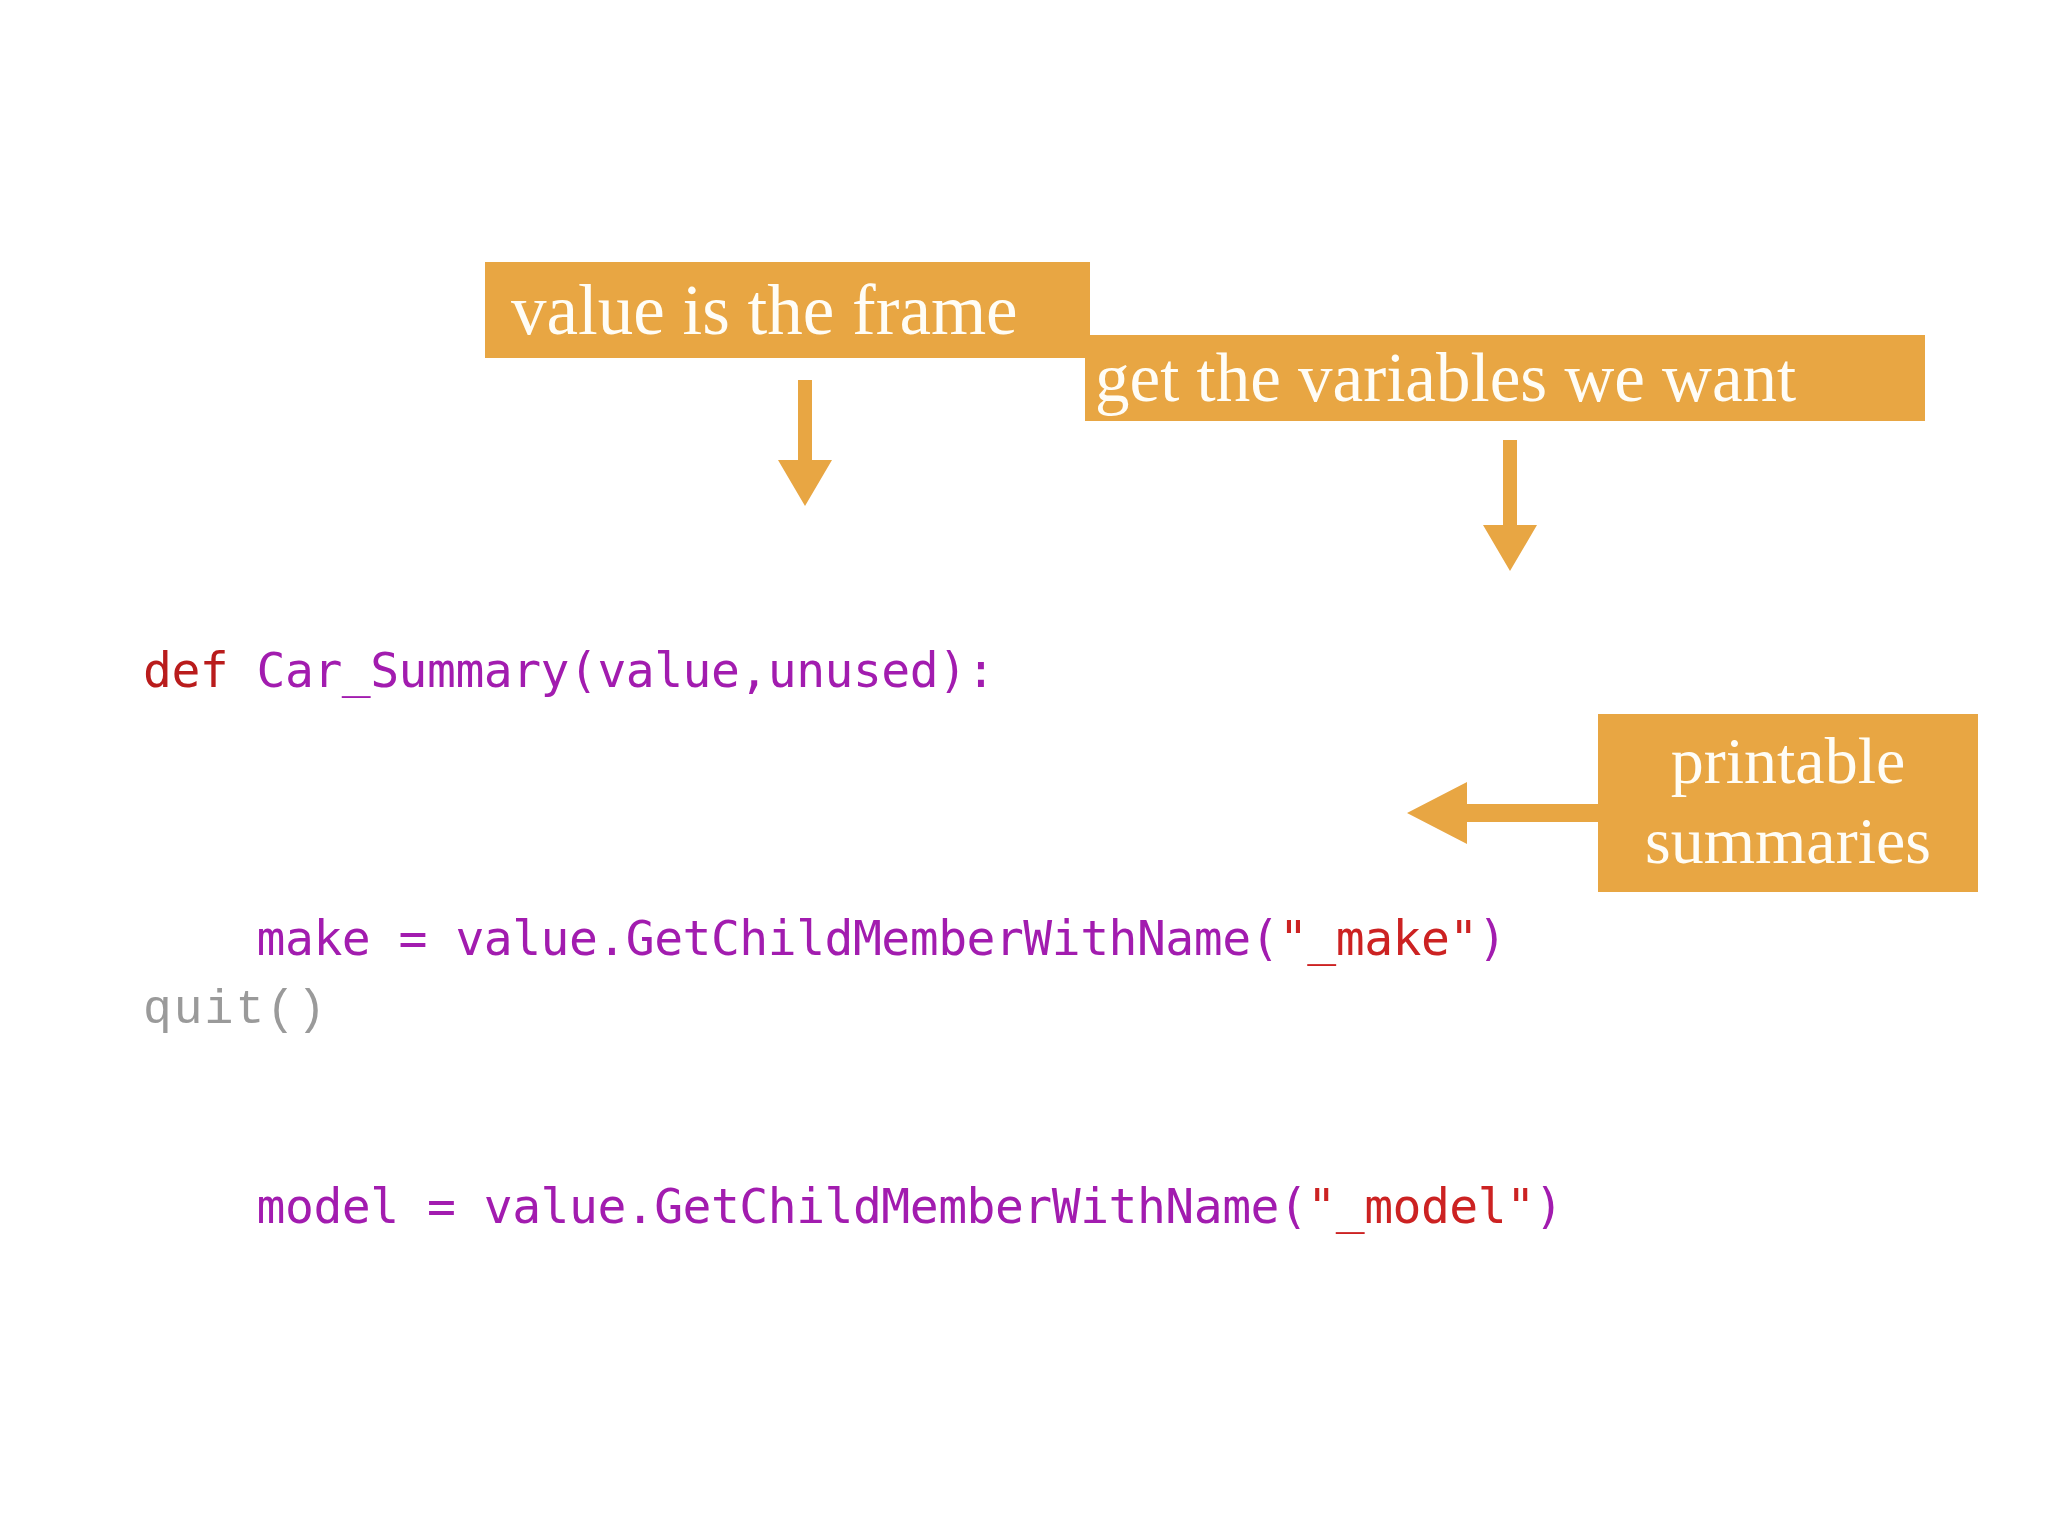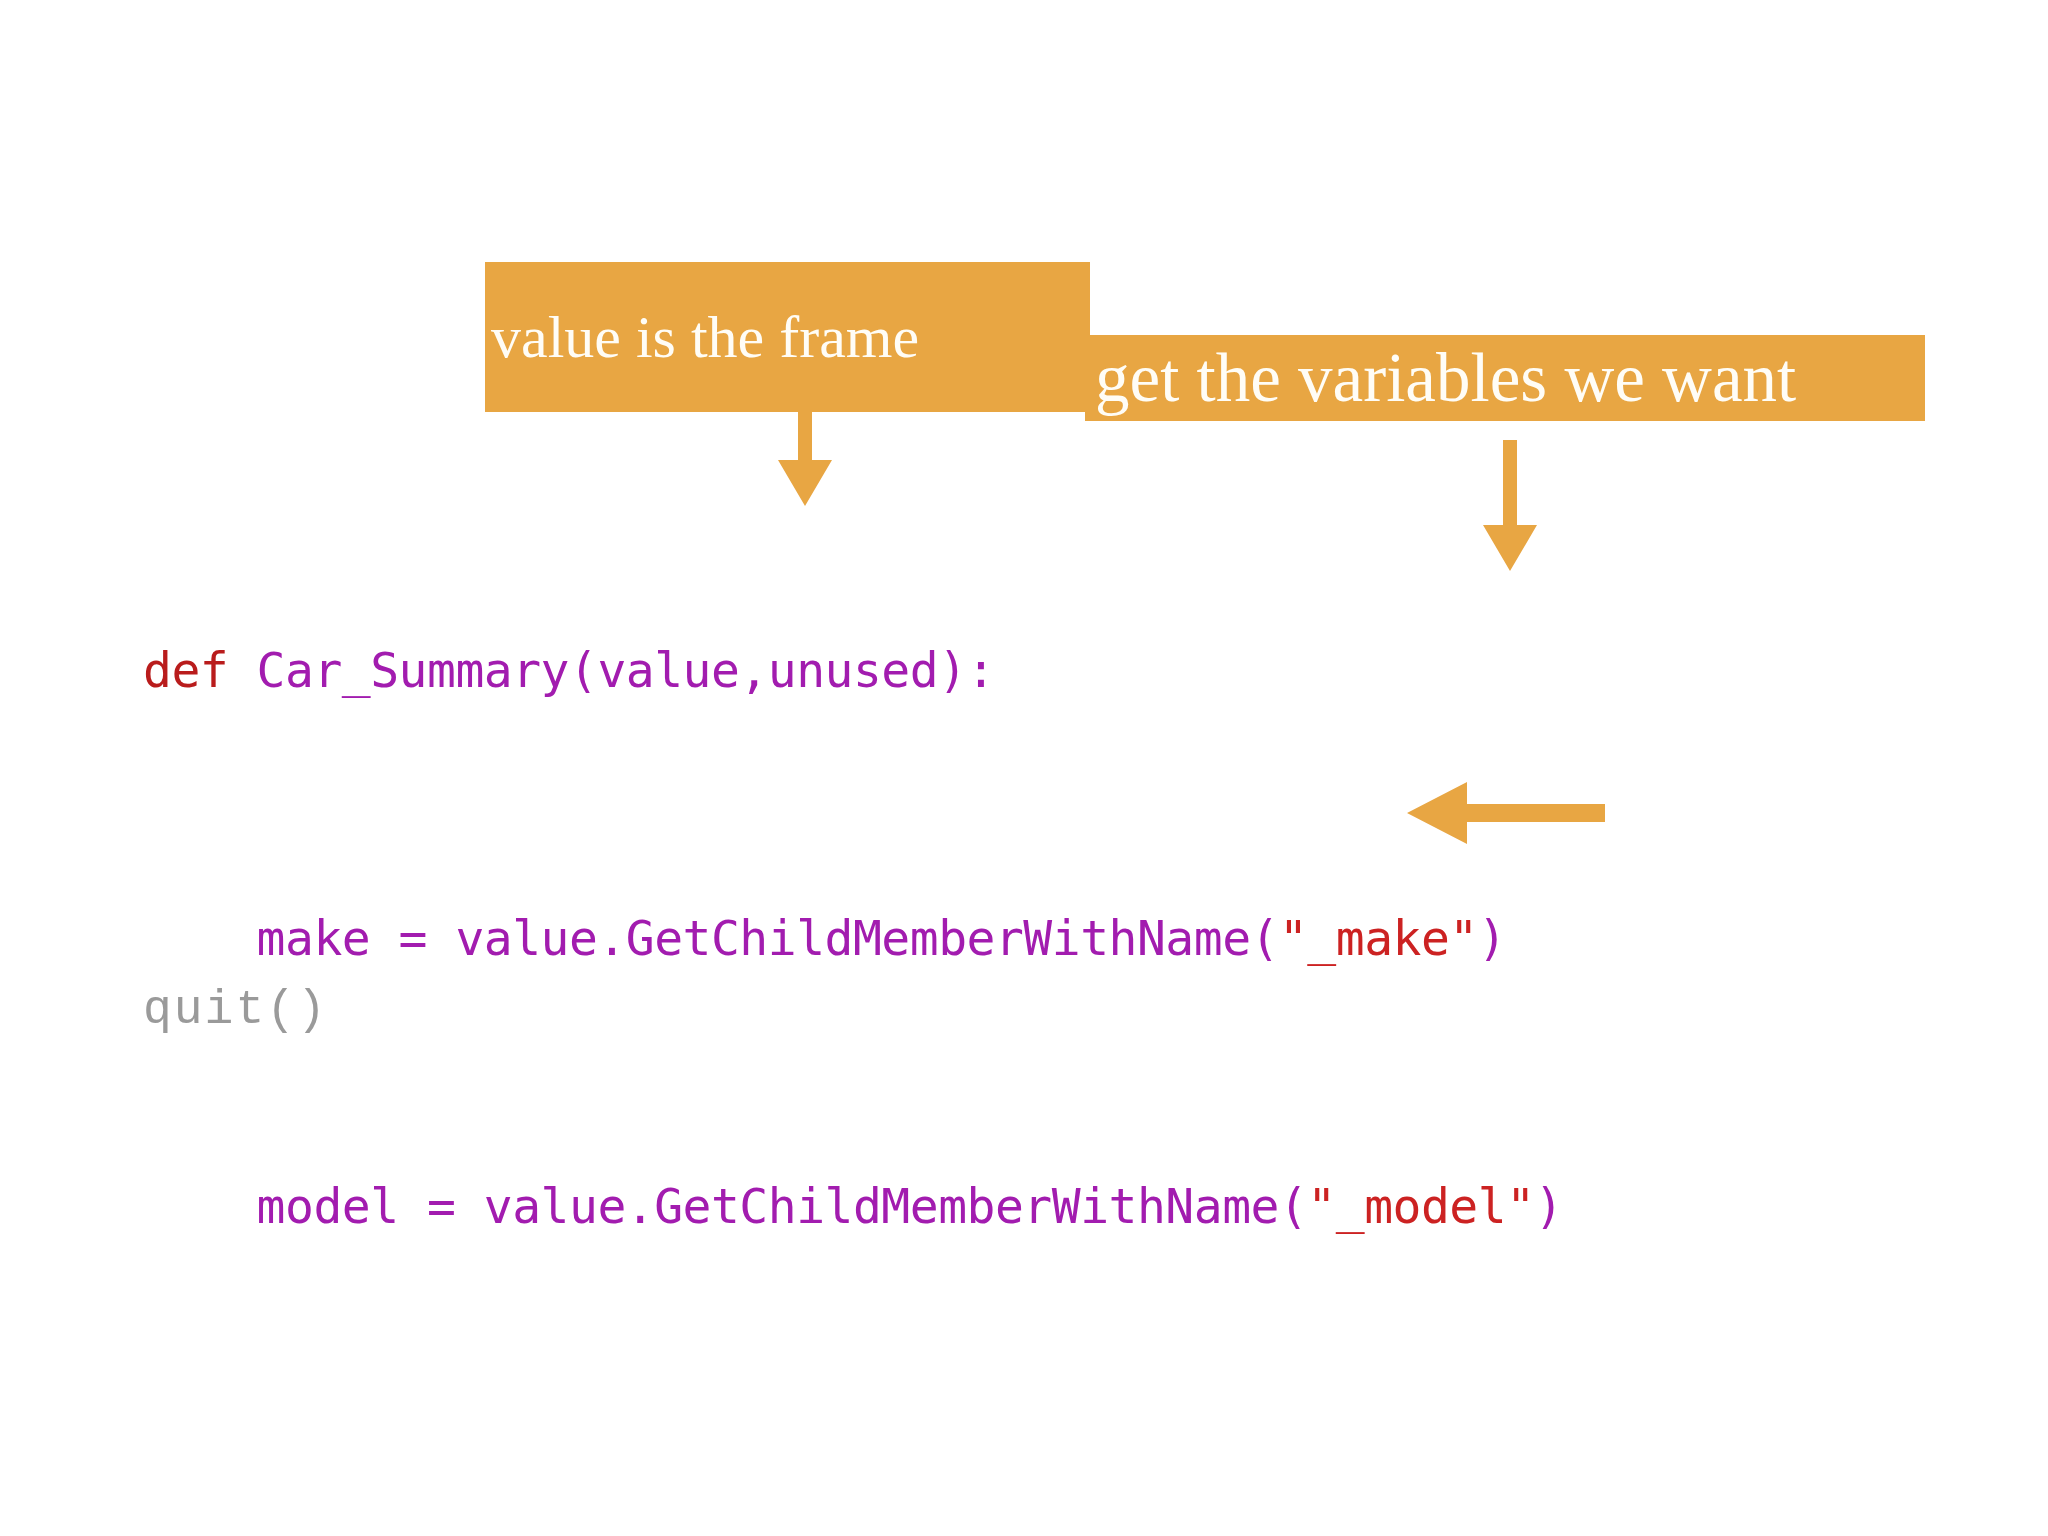--- a/index.html
+++ b/index.html
@@ -54,23 +54,23 @@
     display: flex;
     align-items: center;
     box-sizing: border-box;
   }
   .callout-text { display: block; white-space: pre-line; }
 
   #callout-frame {
     left: 485px;
     top: 262px;
     width: 605px;
-    height: 150px;
-    font-size: 60px;
-    padding-left: 6px;
+    height: 96px;
+    font-size: 71px;
+    padding-left: 26px;
     line-height: 1.0;
   }
   #callout-vars {
     left: 1085px;
     top: 335px;
     width: 840px;
     height: 86px;
     font-size: 69px;
     padding-left: 10px;
     line-height: 1.0;
@@ -123,18 +123,22 @@
   </svg>
 
   <div class="callout" id="callout-vars">
     <span class="callout-text">get the variables we want</span>
   </div>
 
   <svg class="arrow" id="arrow-vars" width="90" height="135" viewBox="0 0 90 135">
     <path d="M 38 0 L 52 0 L 52 85 L 72 85 L 45 131 L 18 85 L 38 85 Z" fill="#E8A643"></path>
   </svg>
 
+  <div class="callout" id="callout-summaries">
+    <span class="callout-text">printable
+summaries</span>
+  </div>
 
   <svg class="arrow" id="arrow-summary" width="200" height="70" viewBox="0 0 200 70">
     <path d="M 200 26 L 200 44 L 62 44 L 62 66 L 2 35 L 62 4 L 62 26 Z" fill="#E8A643"></path>
   </svg>
 
 </div>
 
 </body></html>

